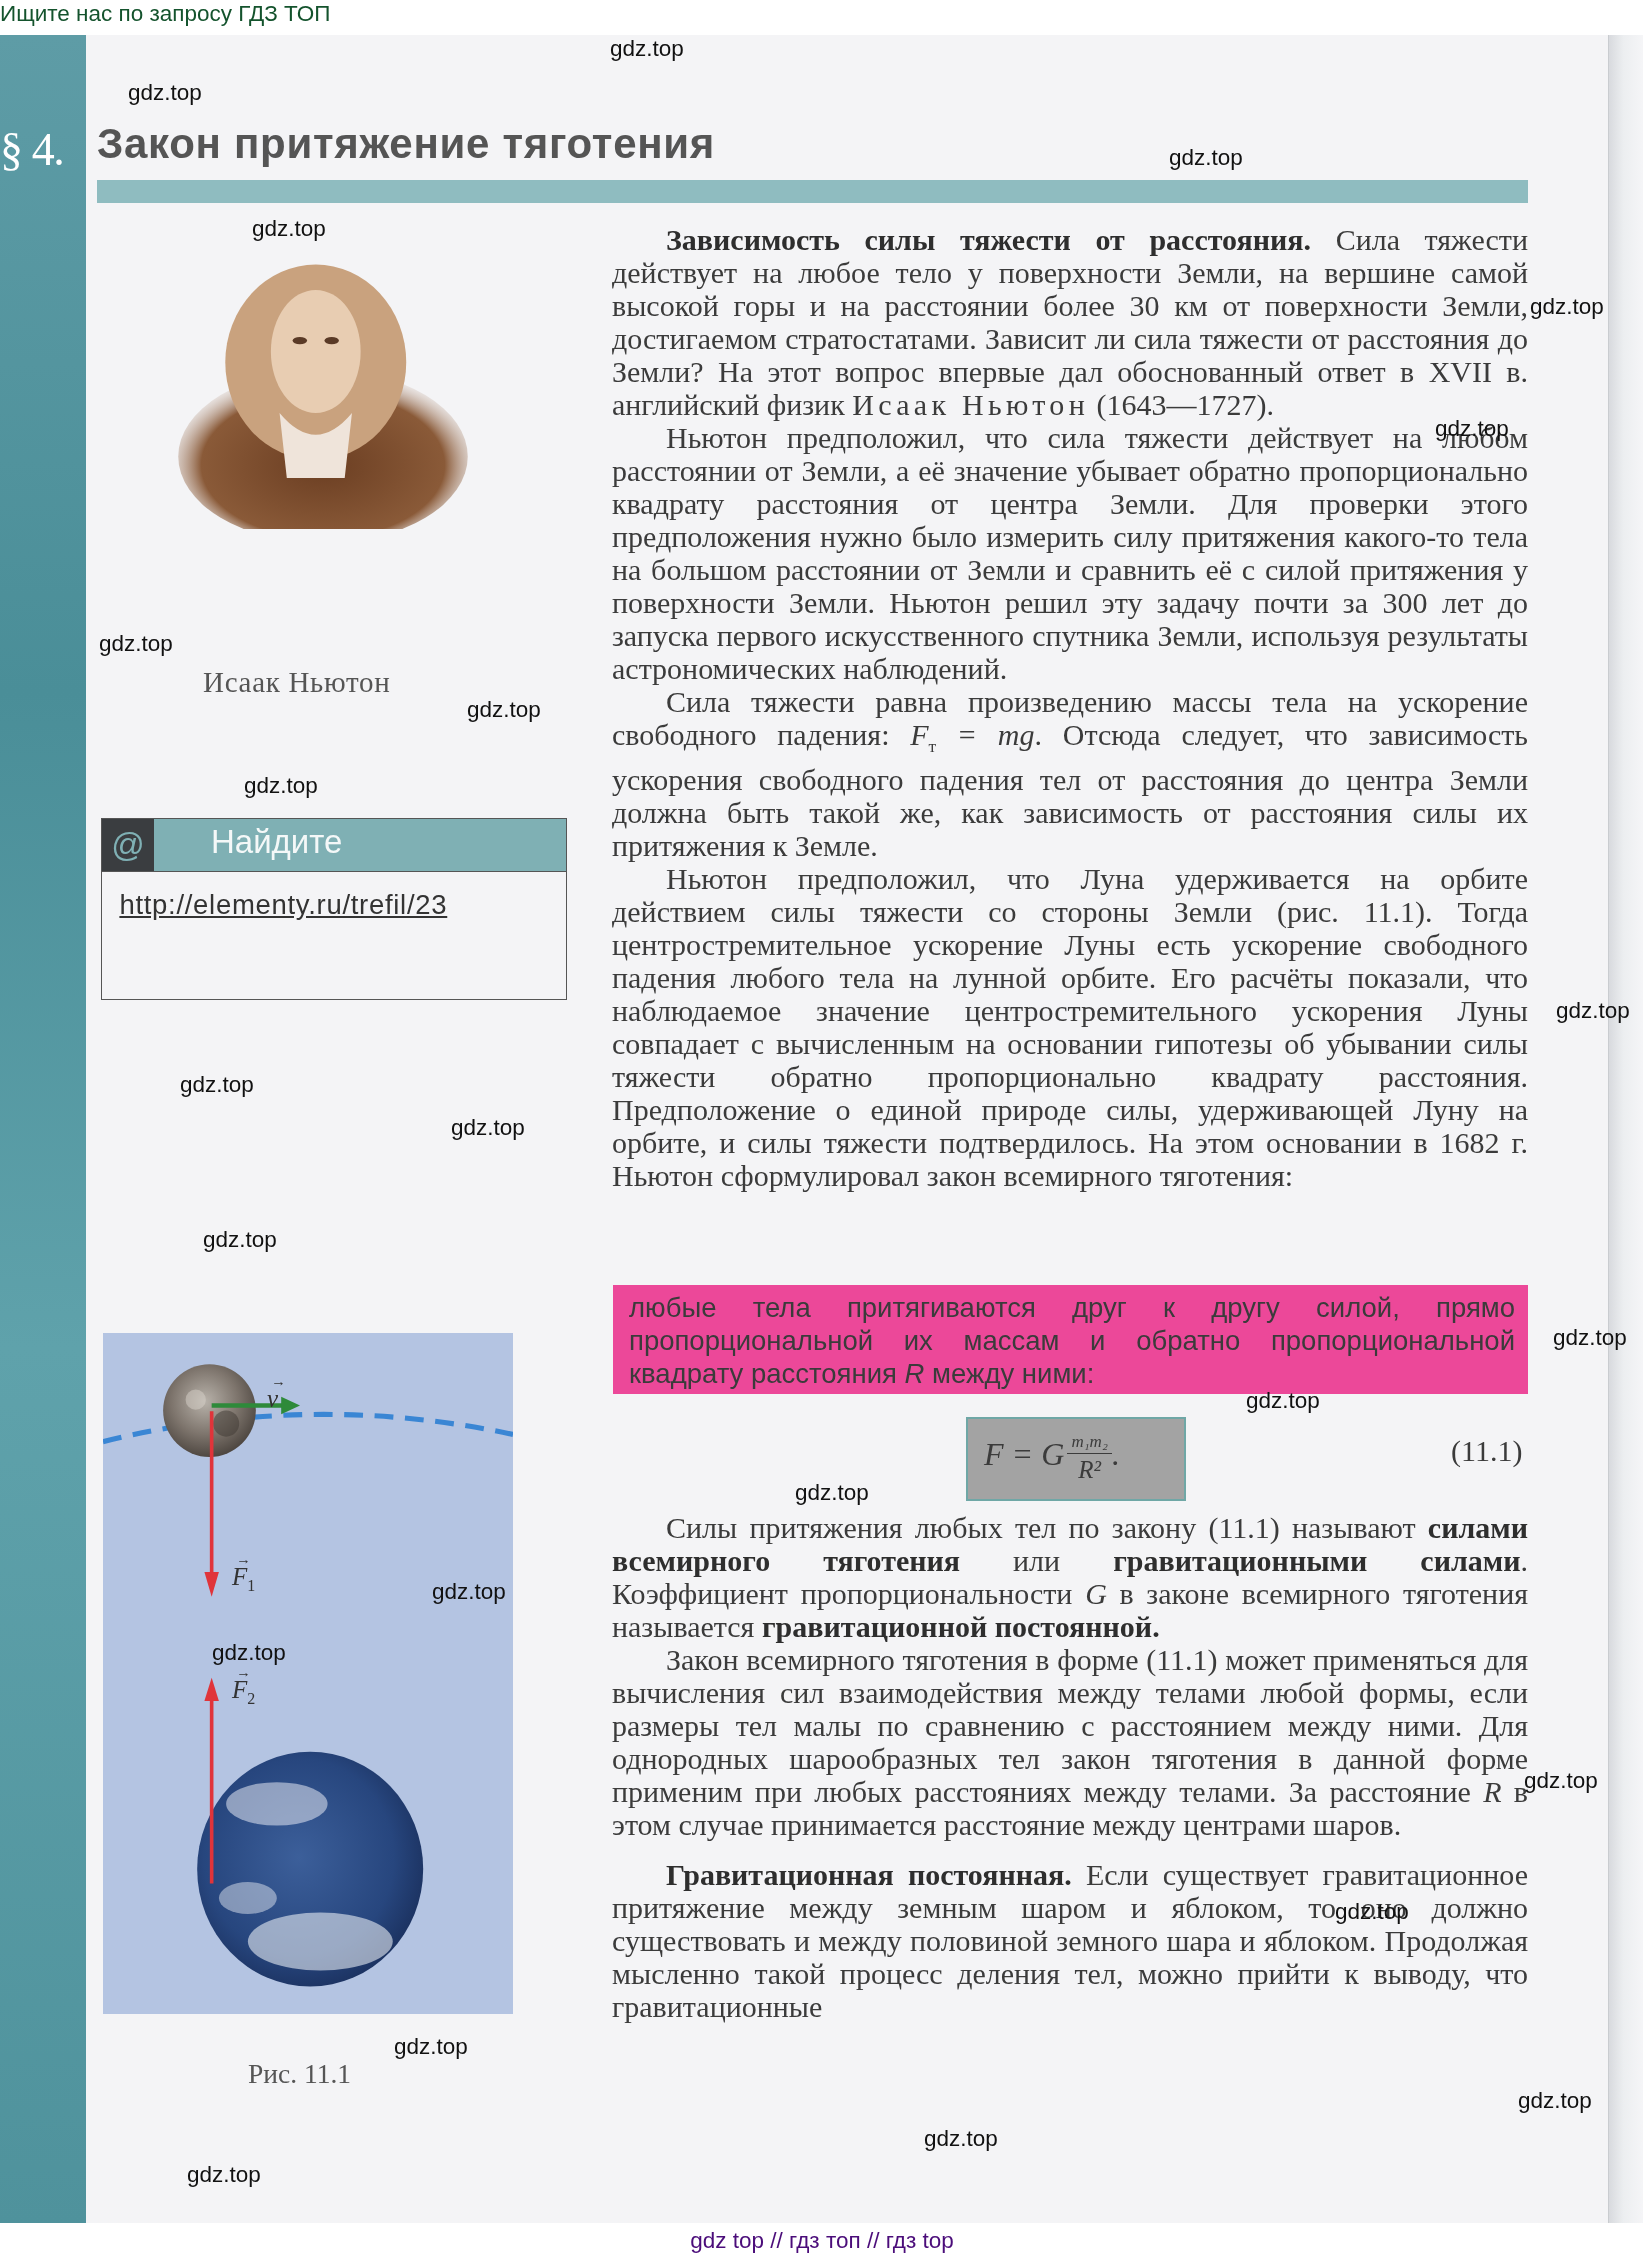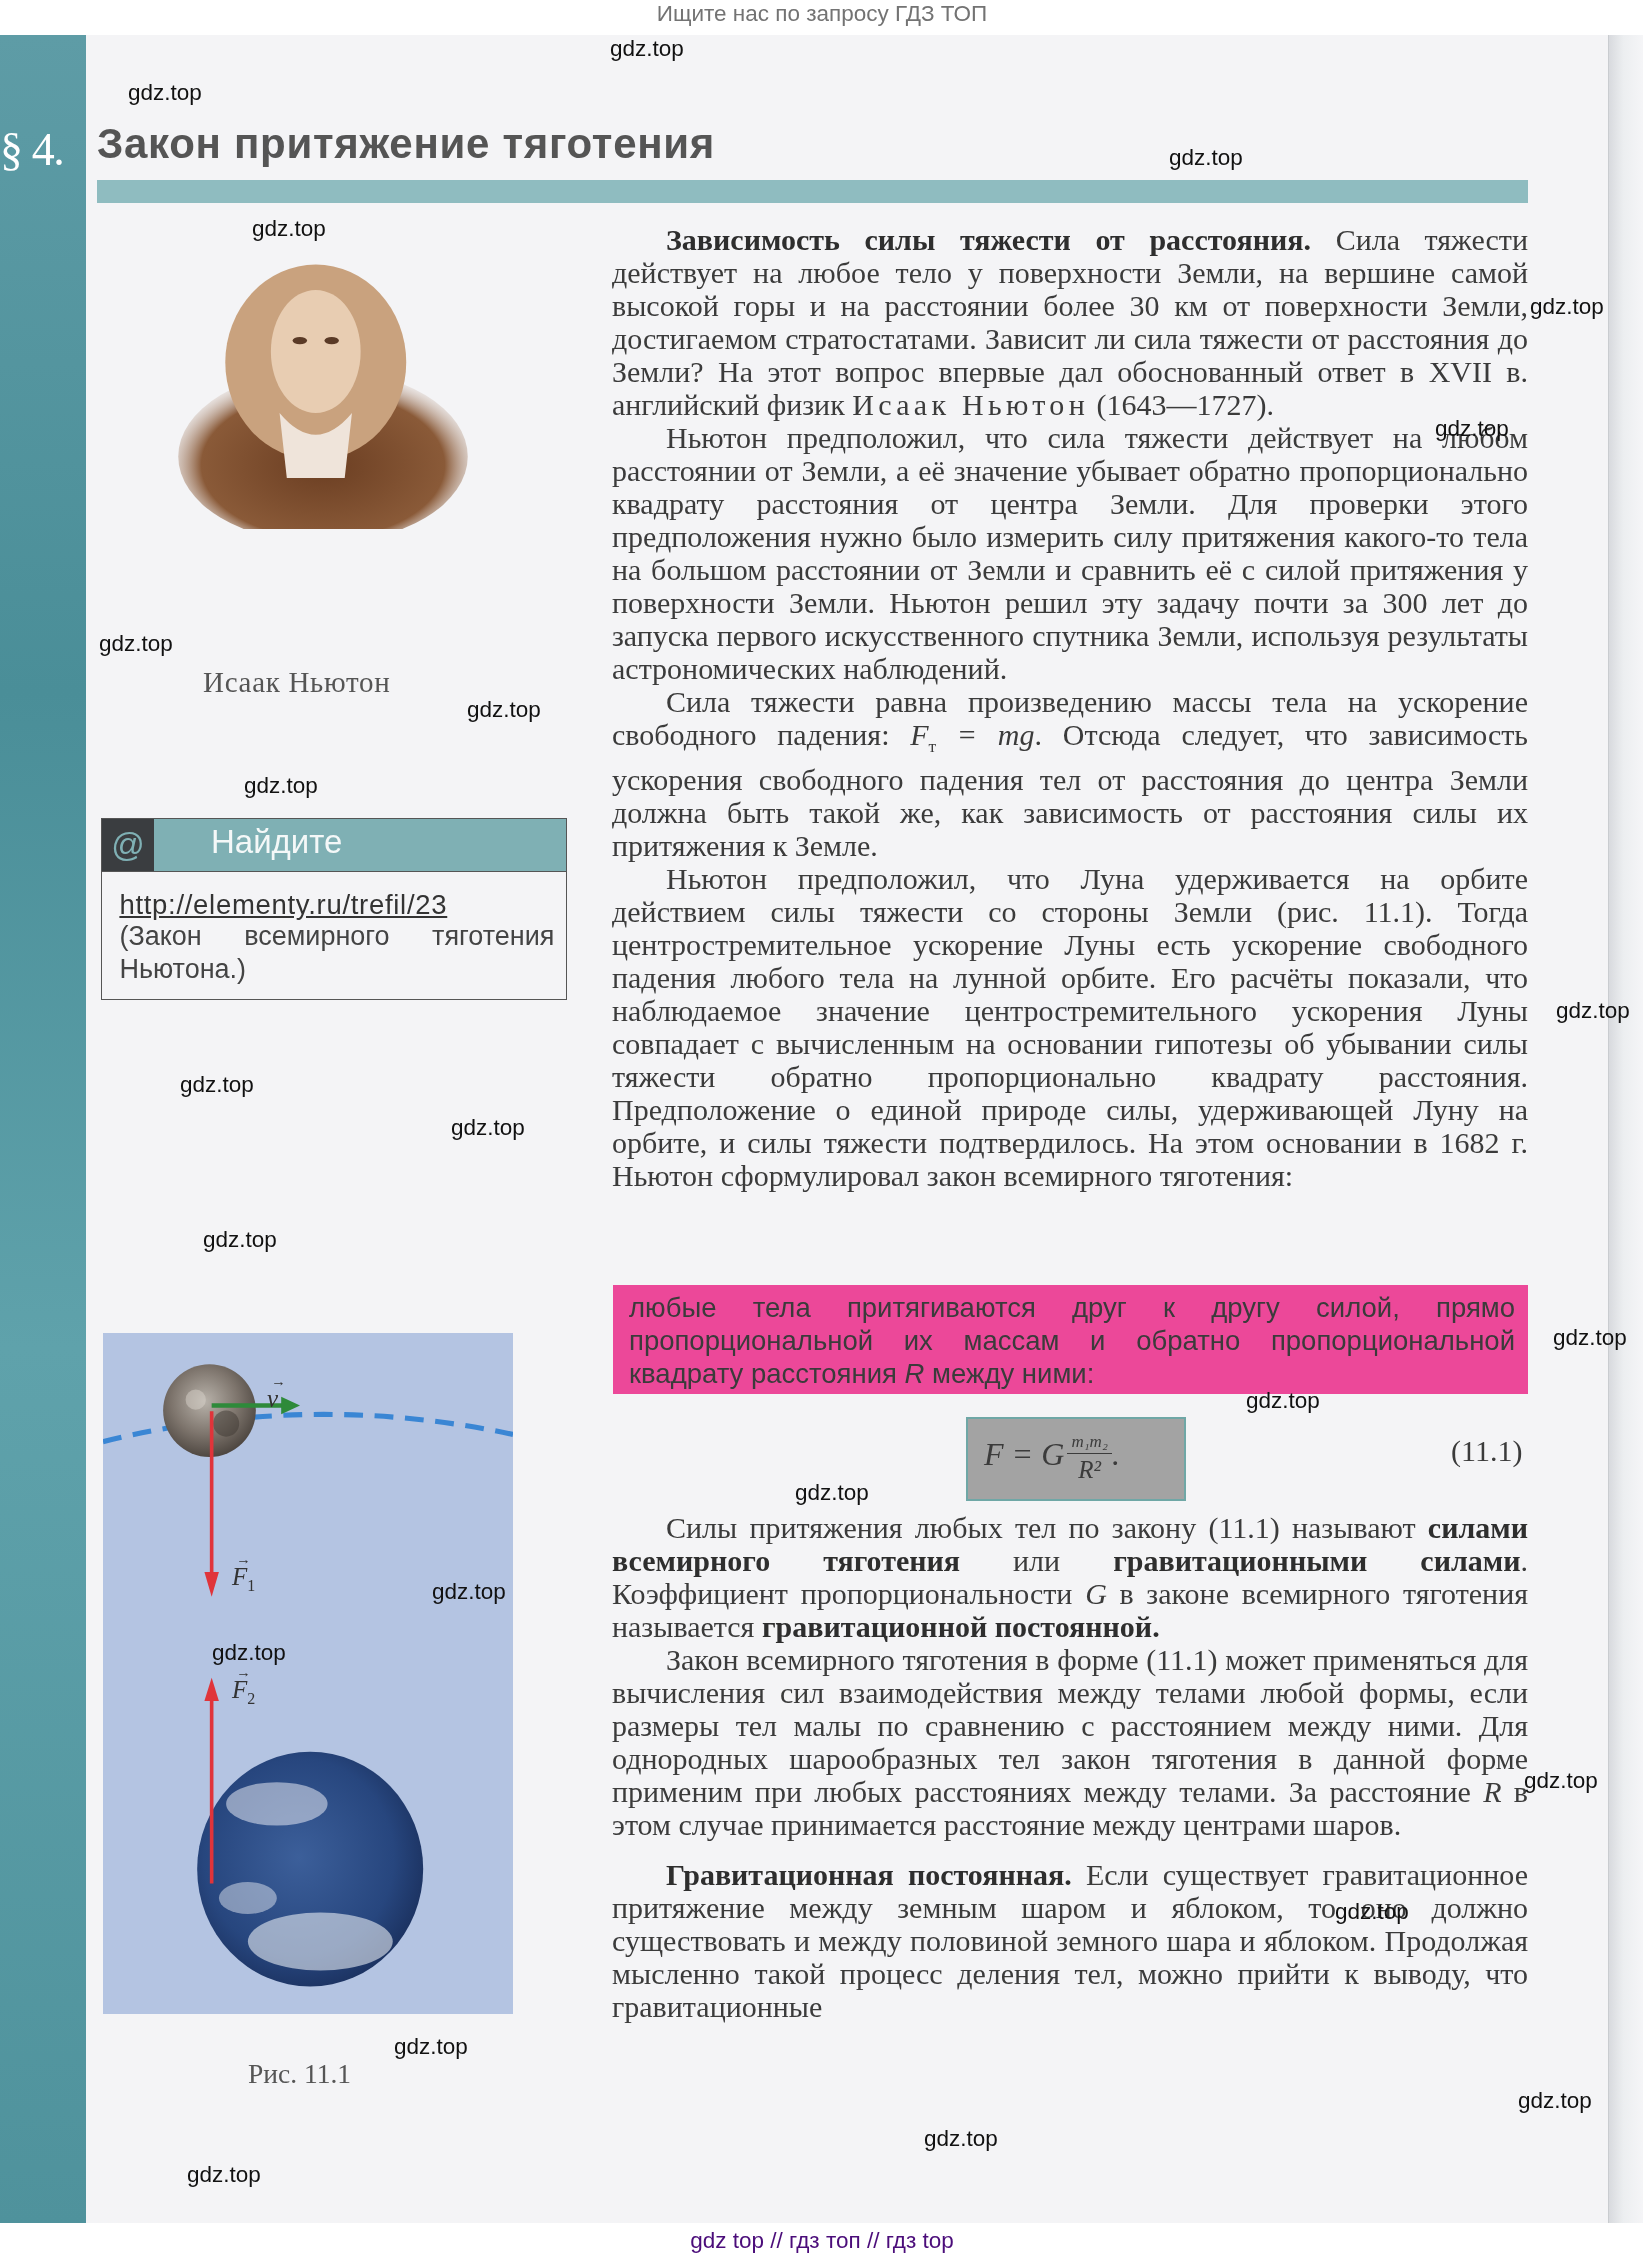--- a/index.html
+++ b/index.html
@@ -1,19 +1,19 @@
 <!DOCTYPE html>
 <html style="font-size:11.6px"><head>
 <meta charset="utf-8">
 <style>
   html,body{margin:0;padding:0;}
   body{width:1644px;height:2261px;position:relative;background:#ffffff;overflow:hidden;font-family:"Liberation Serif",serif;}
   .abs{position:absolute;}
   .topbar{left:0;top:0;width:1644px;height:35px;background:#fff;}
-  .top-ad{left:0;width:1644px;top:1.4px;text-align:center;color:#737373;font-family:"Liberation Sans",sans-serif;font-size:22.5px;}
+  .top-ad{left:0;width:1644px;top:1.4px;text-align:left;color:#14532d;font-family:"Liberation Sans",sans-serif;font-size:22.5px;}
   .page{left:0;top:35px;width:1644px;height:2188px;background:#f4f4f6;}
   .strip{left:0;top:35px;width:86px;height:2188px;background:linear-gradient(180deg,#5e9ca6 0%,#4a8e98 30%,#5fa2ab 60%,#4f929c 100%);}
   .spine{left:1608px;top:35px;width:36px;height:2188px;background:linear-gradient(90deg,#d8dade 0%,#eceef0 40%,#f6f6f8 100%);border-left:1.4px solid #c9ccd0;}
   .bottombar{left:0;top:2223px;width:1644px;height:38px;background:#fff;}
   .footer{left:0;width:1644px;top:2228px;text-align:center;color:#4b0d7a;font-family:"Liberation Sans",sans-serif;font-size:22.5px;}
   .sec-num{left:0;top:123px;font-size:46px;color:#fff;font-family:"Liberation Serif",serif;letter-spacing:-1.4px;}
   .title{left:97px;top:120px;font-family:"Liberation Sans",sans-serif;font-weight:bold;font-size:42px;color:#555;letter-spacing:0.7px;}
   .title-bar{left:97px;top:180px;width:1431px;height:23px;background:#8fbcc0;}
   .portrait{left:171px;top:239px;width:304px;height:290px;}
   .portrait-cap{left:203px;top:666px;font-size:29px;color:#555;letter-spacing:0.7px;}
@@ -69,21 +69,20 @@
   <ellipse cx="222" cy="140" rx="10" ry="5" fill="#5a3a26"></ellipse>
 </svg>
 <div class="abs portrait-cap">Исаак Ньютон</div>
 
 <div class="abs find-box">
   <div class="find-head">
     <div class="find-at">@</div>
     <div class="find-title">Найдите</div>
   </div>
   <div class="find-url">http://elementy.ru/trefil/23</div>
-  <div class="find-desc">(Закон всемирного тяготения Ньютона.)</div>
 </div>
 
 <div class="abs figure">
   <svg width="410" height="681" viewBox="0 0 566 940">
     <defs>
       <radialGradient id="moon" cx="45%" cy="40%" r="60%">
         <stop offset="0%" stop-color="#b8b2aa"></stop>
           <stop offset="60%" stop-color="#7d746c"></stop>
           <stop offset="100%" stop-color="#4f4842"></stop>
       </radialGradient>

